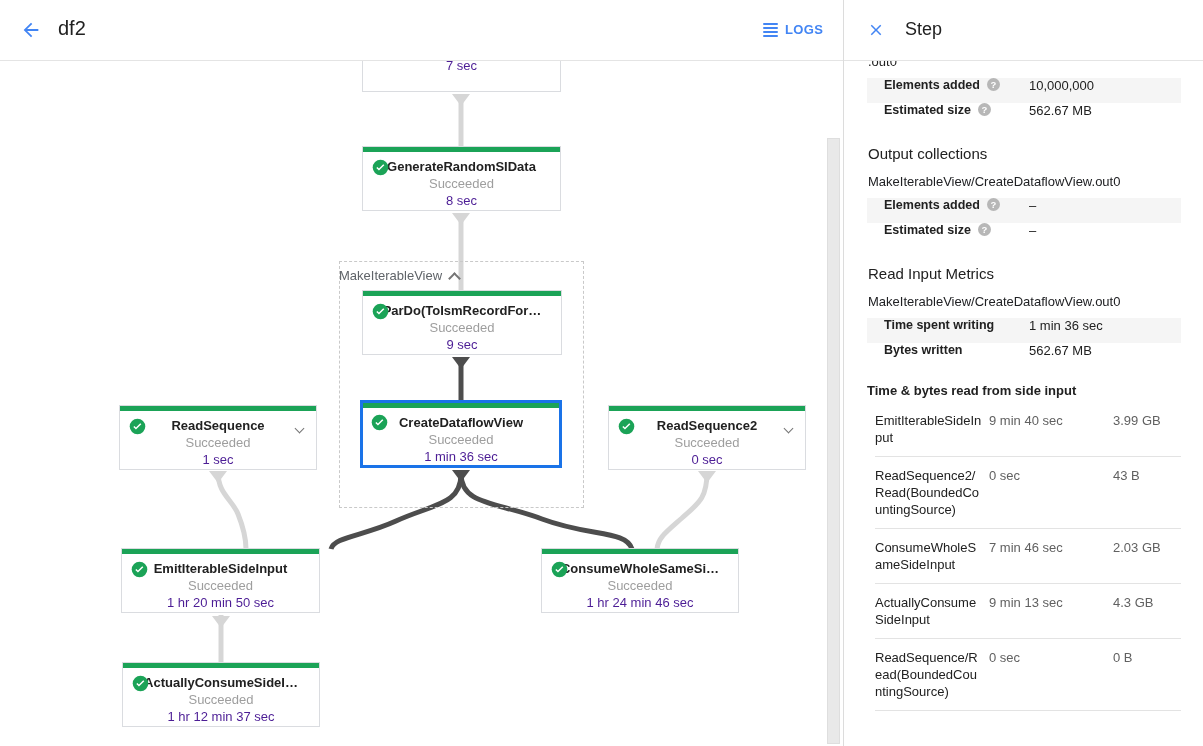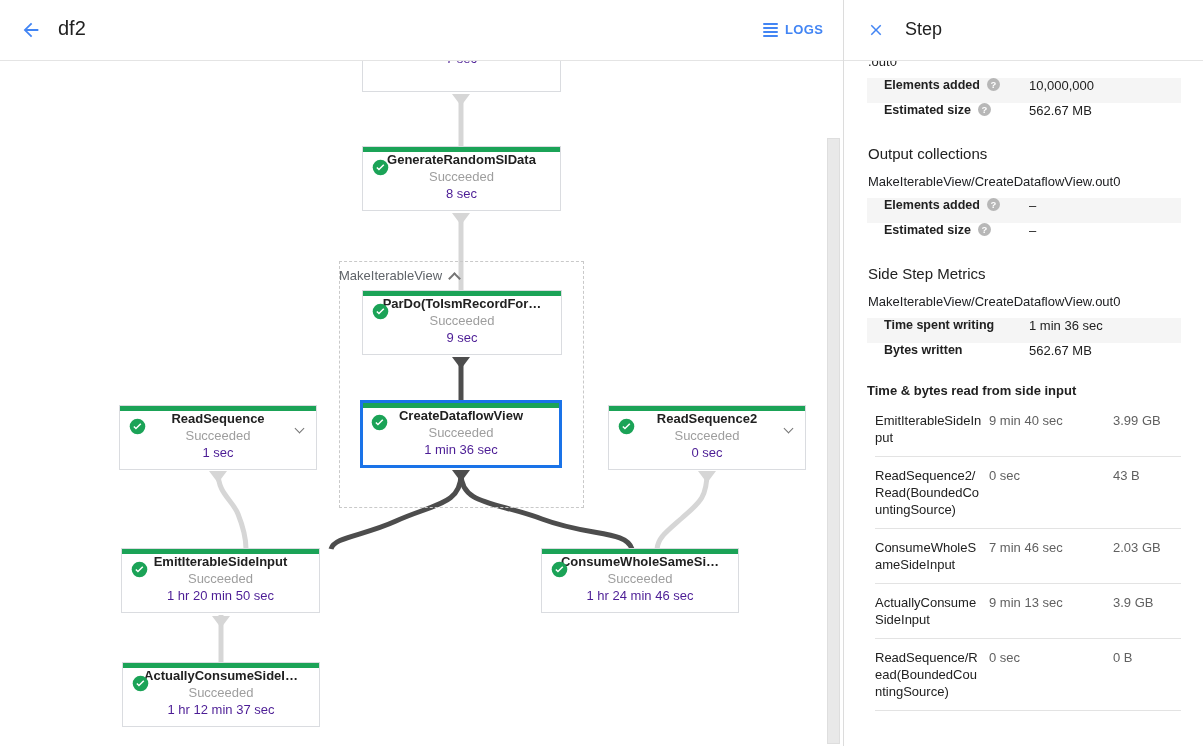--- a/index.html
+++ b/index.html
@@ -25,21 +25,21 @@
   .group-label{position:absolute;left:339px;top:268px;width:228px;text-align:left;
     font-size:13px;color:#5f6368;z-index:3;cursor:pointer;}
   .caret-up{display:inline-block;width:7px;height:7px;border-top:2px solid #757575;
     border-right:2px solid #757575;transform:rotate(-45deg);margin-left:8px;position:relative;top:3px;}
   .node{position:absolute;height:65px;background:#fff;border:1px solid #dadce0;
     box-sizing:border-box;text-align:center;z-index:4;cursor:pointer;}
   .node.selected{border:3px solid #1a73e8;height:68px;}
   .nbar{height:5px;background:#1ba357;}
   .check{position:absolute;left:9px;top:12px;width:17px;height:17px;}
   .node.selected .check{left:8px;top:11px;}
-  .ntitle{font-size:13px;font-weight:bold;color:#212121;line-height:16px;
+  .ntitle{margin-top:7px;font-size:13px;font-weight:bold;color:#212121;line-height:16px;
     white-space:nowrap;overflow:hidden;}
   .nstatus{font-size:13px;color:#9e9e9e;line-height:16px;margin-top:1px;}
   .ndur{font-size:13px;color:#4c1d95;line-height:16px;margin-top:1px;}
   .chev-wrap{position:absolute;right:11px;top:12px;width:12px;height:12px;cursor:pointer;}
   .chev{display:inline-block;width:6px;height:6px;border-right:1.6px solid #757575;
     border-bottom:1.6px solid #757575;transform:rotate(45deg);}
   .vscroll{position:absolute;left:827px;top:138px;width:13px;height:606px;background:#e9e9e9;
     border:1px solid #dedede;box-sizing:border-box;z-index:6;cursor:pointer;}
   .vdivider{position:absolute;left:843px;top:0;width:1px;height:746px;background:#dcdcdc;z-index:30;}
   
@@ -246,21 +246,21 @@
     <span class="mlabel">Elements added</span>
     <span class="help">?</span>
     <span class="mvalue">–</span>
   </div>
   <div class="mrow">
     <span class="mlabel">Estimated size</span>
     <span class="help">?</span>
     <span class="mvalue">–</span>
   </div>
 
-  <div class="sec-heading">Side Step Metrics</div>
+  <div class="sec-heading">Read Input Metrics</div>
   <div class="collection">MakeIterableView/CreateDataflowView.out0</div>
   <div class="mrow shaded">
     <span class="mlabel">Time spent writing</span>
     <span class="mvalue">1 min 36 sec</span>
   </div>
   <div class="mrow">
     <span class="mlabel">Bytes written</span>
     <span class="mvalue">562.67 MB</span>
   </div>
 
@@ -277,21 +277,21 @@
       <div class="c3">43 B</div>
     </div>
     <div class="si-row">
       <div class="c1">ConsumeWholeSameSideInput</div>
       <div class="c2">7 min 46 sec</div>
       <div class="c3">2.03 GB</div>
     </div>
     <div class="si-row">
       <div class="c1">ActuallyConsumeSideInput</div>
       <div class="c2">9 min 13 sec</div>
-      <div class="c3">3.9 GB</div>
+      <div class="c3">4.3 GB</div>
     </div>
     <div class="si-row">
       <div class="c1">ReadSequence/Read(BoundedCountingSource)</div>
       <div class="c2">0 sec</div>
       <div class="c3">0 B</div>
     </div>
   </div>
 </div>
 
 </body></html>

